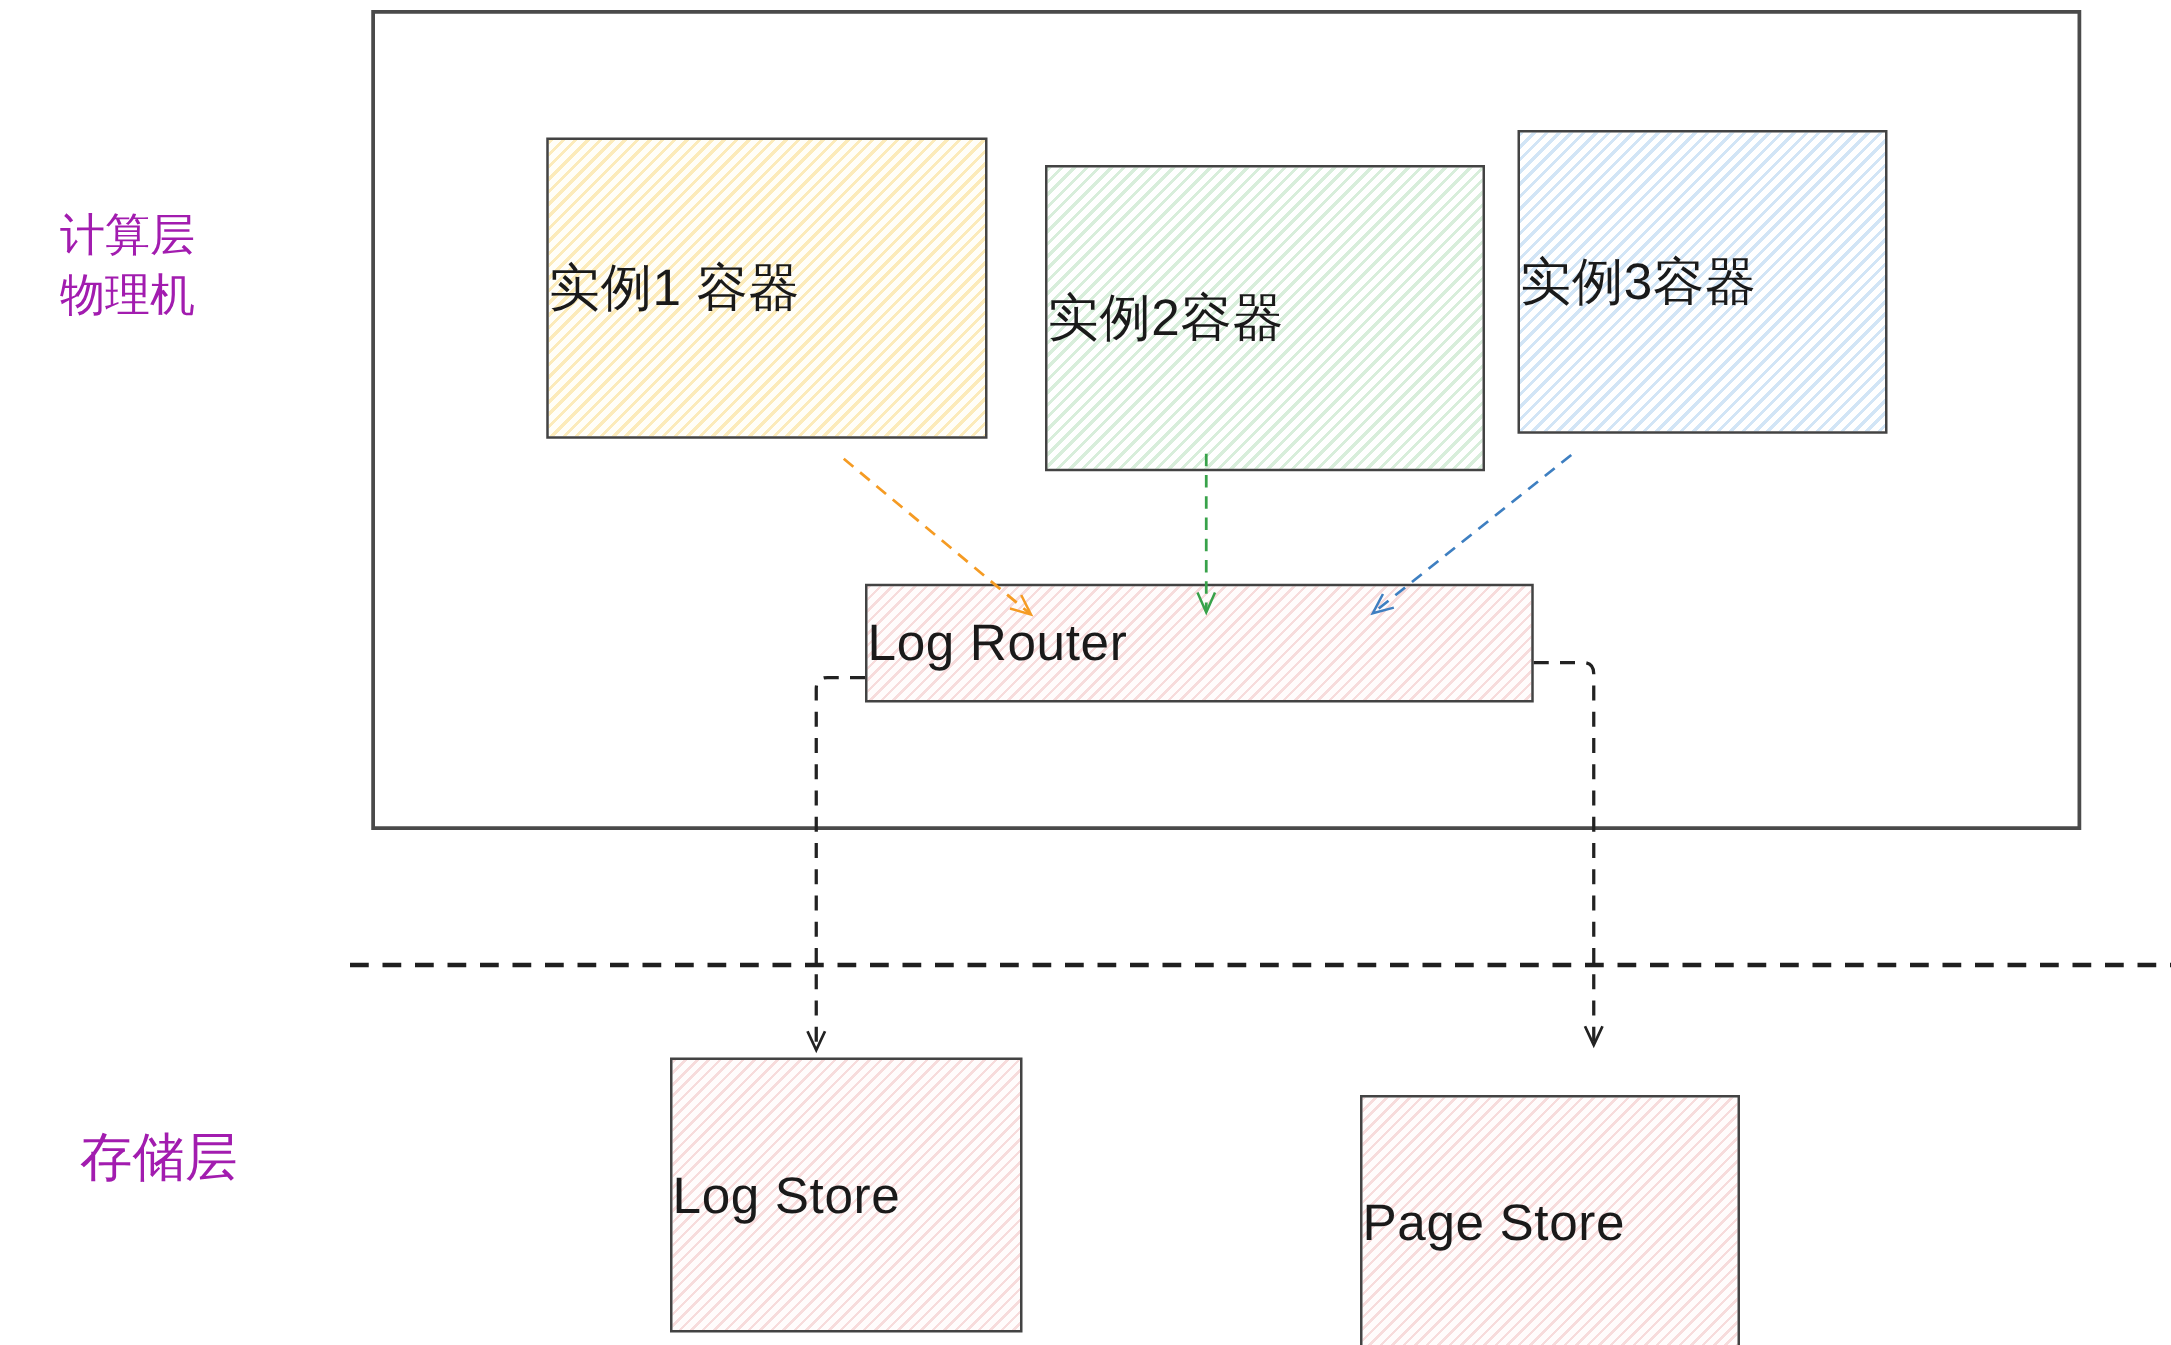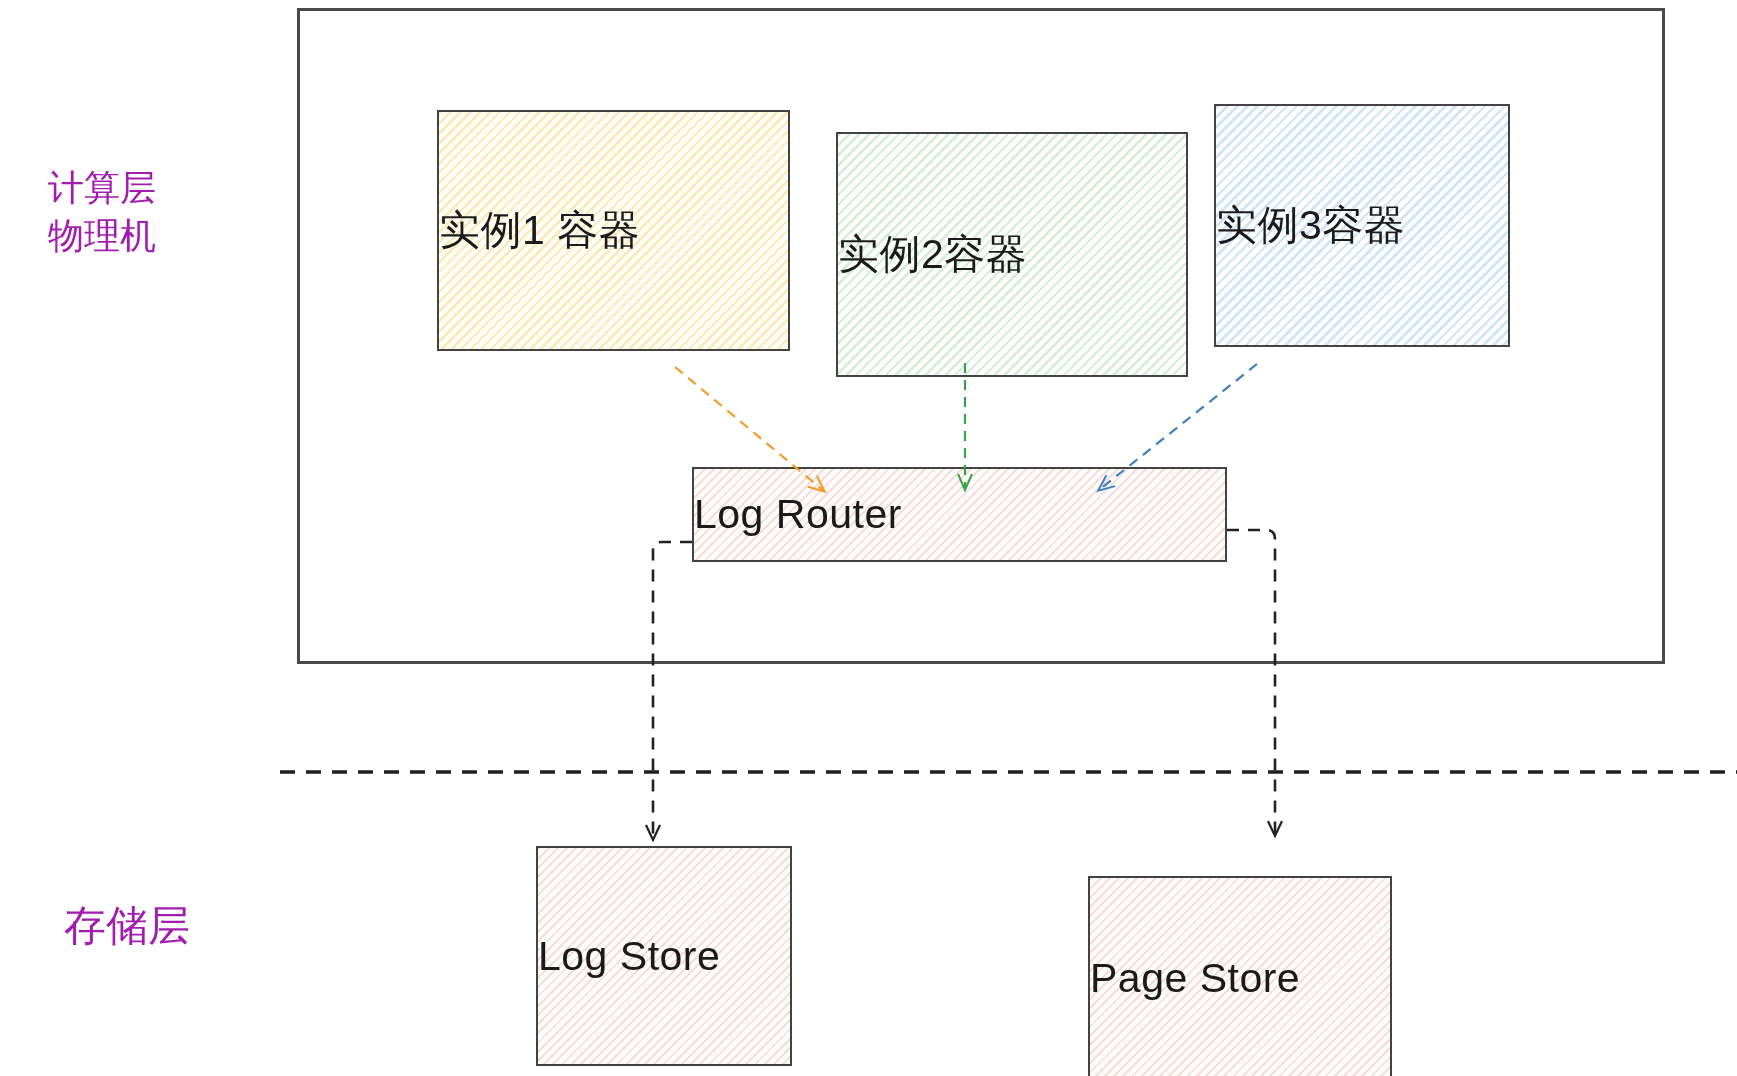--- a/index.html
+++ b/index.html
@@ -55,21 +55,21 @@
     line-height: 48px;
     color: #a21caf;
     white-space: pre;
   }
   .label-compute { left: 48px; top: 164px; }
   .label-storage { left: 64px; top: 902px; font-size: 42px; }
   .box-instance1 { left: 437px; top: 110px; width: 353px; height: 241px; }
   .box-instance2 { left: 836px; top: 100px; width: 352px; height: 245px; margin-top: 32px; }
   .box-instance3 { left: 1214px; top: 104px; width: 296px; height: 243px; }
   .box-router    { left: 692px; top: 467px; width: 535px; height: 95px; }
-  .box-logstore  { left: 536px; top: 846px; width: 256px; height: 220px; }
+  .box-logstore  { left: 536px; top: 846px; width: 282px; height: 220px; }
   .box-pagestore { left: 1088px; top: 876px; width: 304px; height: 204px; }
   svg.wires {
     position: absolute;
     left: 0; top: 0;
     width: 1737px; height: 1076px;
     pointer-events: none;
   }
 </style>
 </head>
 <body>

